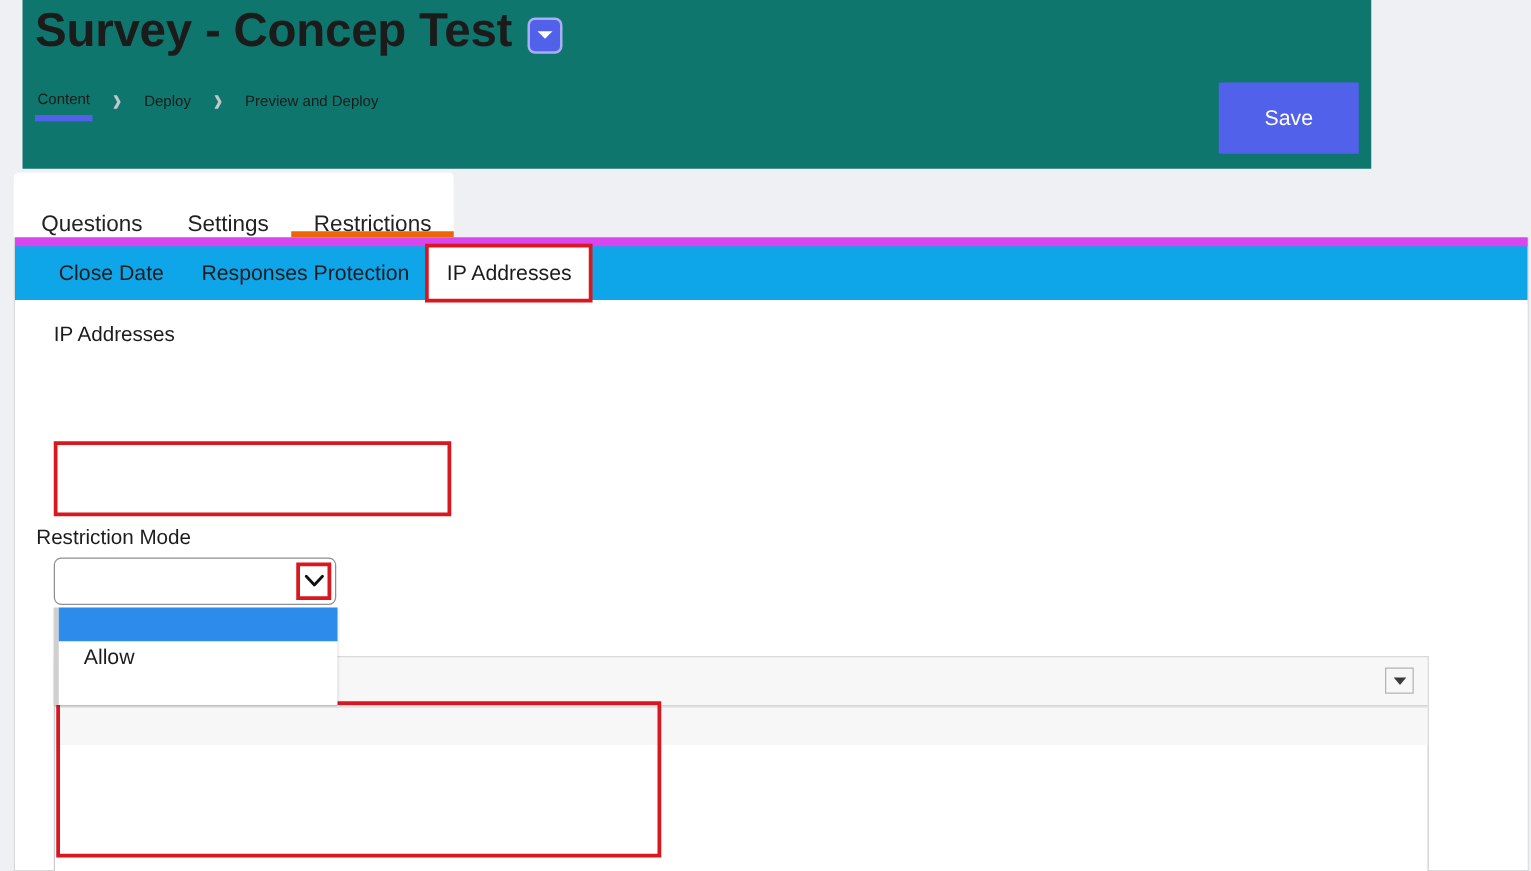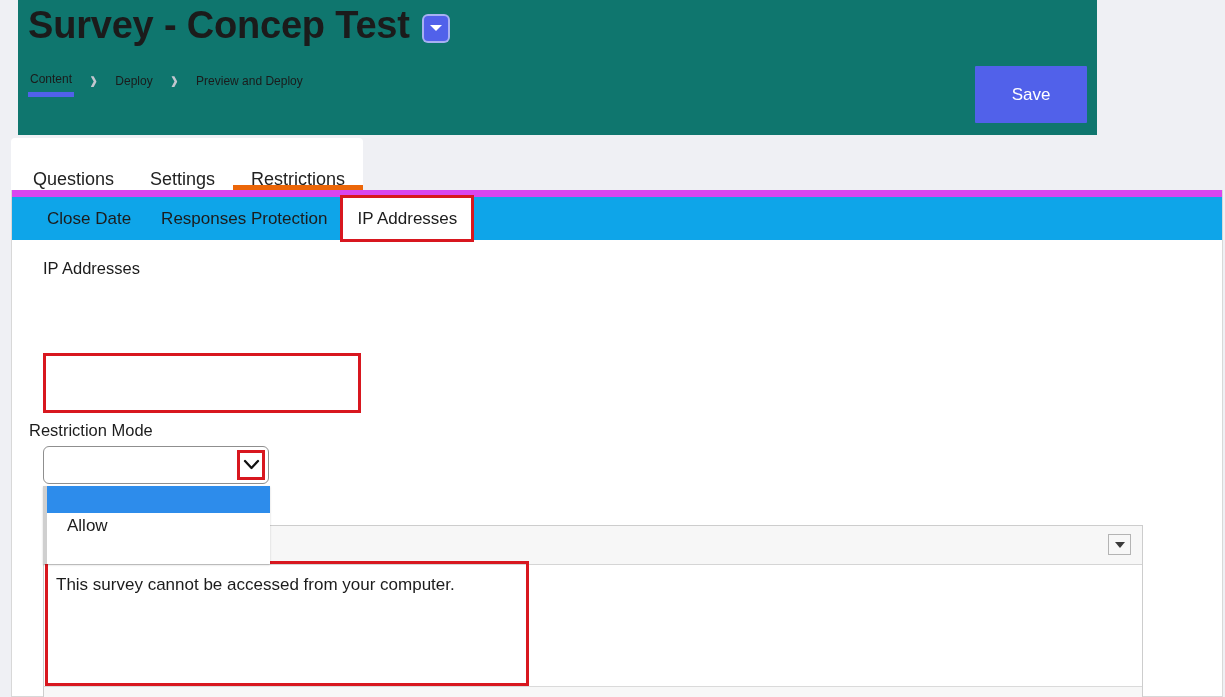--- a/index.html
+++ b/index.html
@@ -267,21 +267,20 @@
     </div>
 
     <div class="field-label msg-label">Message</div>
 
     <div class="editor">
       <div class="editor-toolbar">
         <div class="toolbar-btn">
           <span class="tri"></span>
         </div>
       </div>
-      <div class="editor-area">This survey cannot be accessed from your computer.</div>
       <div class="editor-status">
         
       </div>
     </div>
 
     <div class="msg-annot"></div>
 
   </div>
 </div>
 

